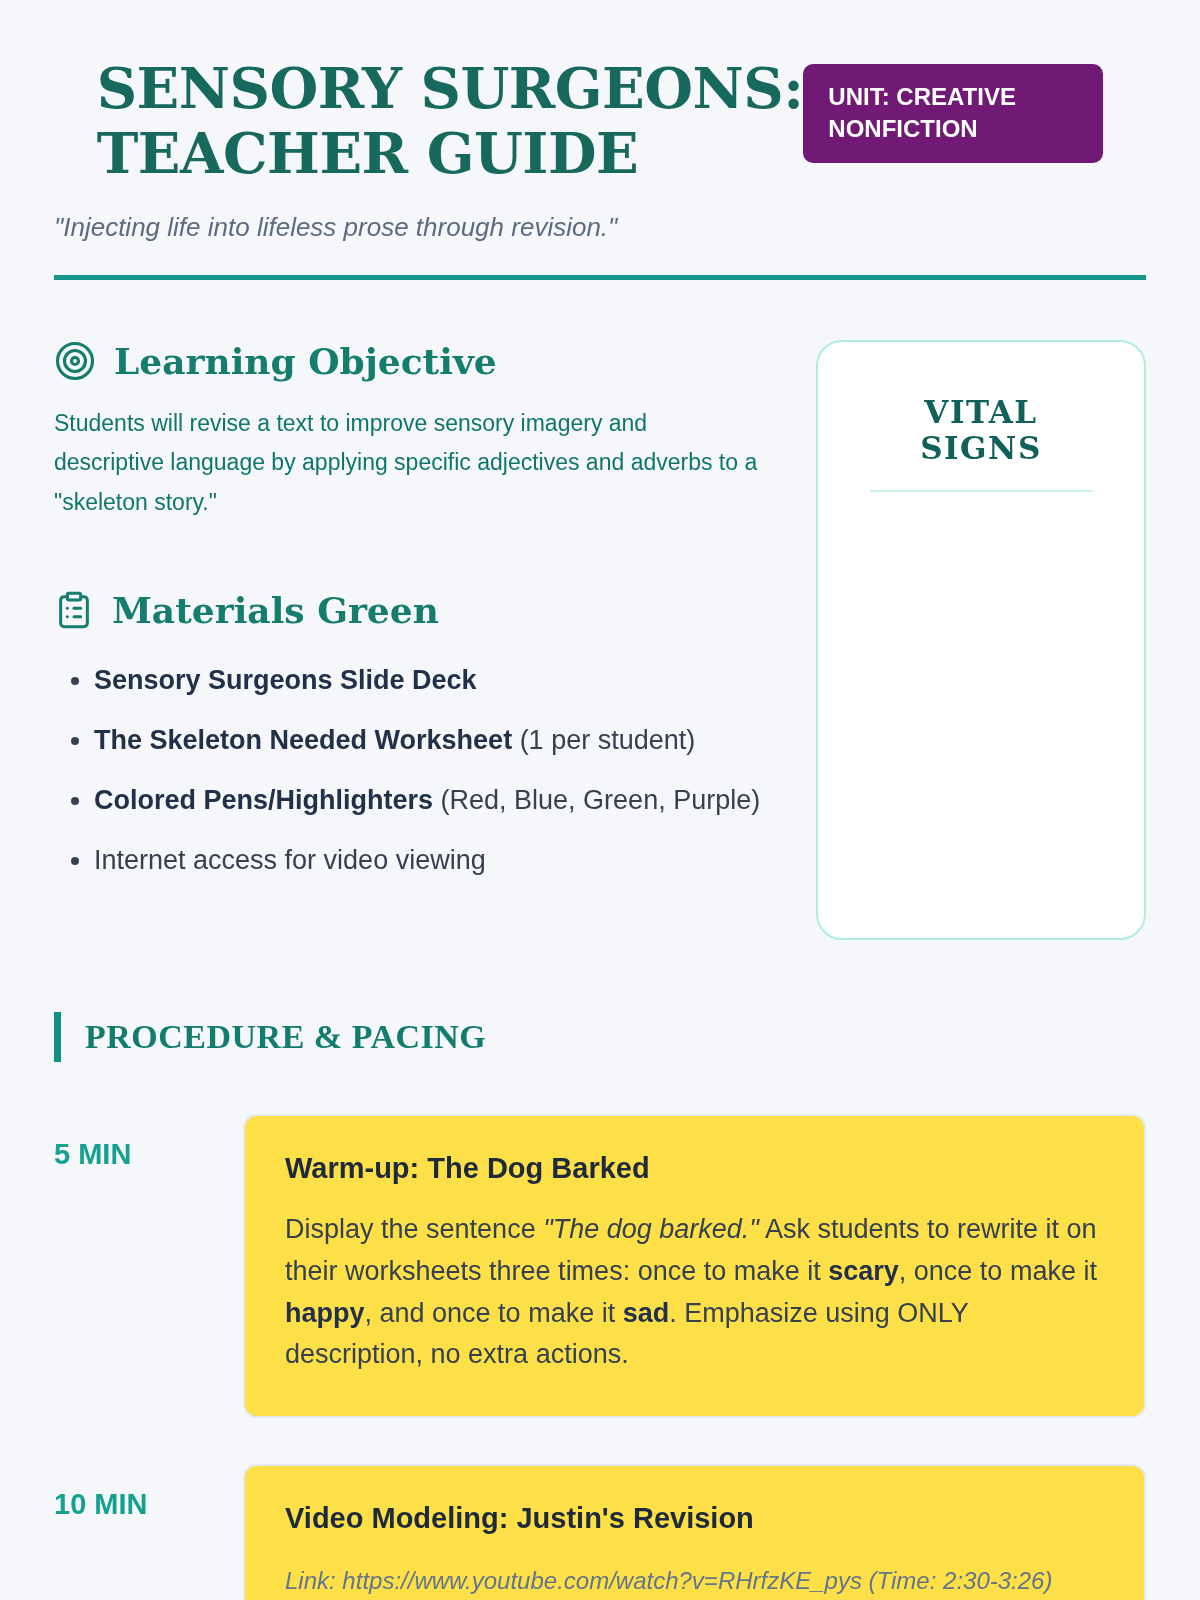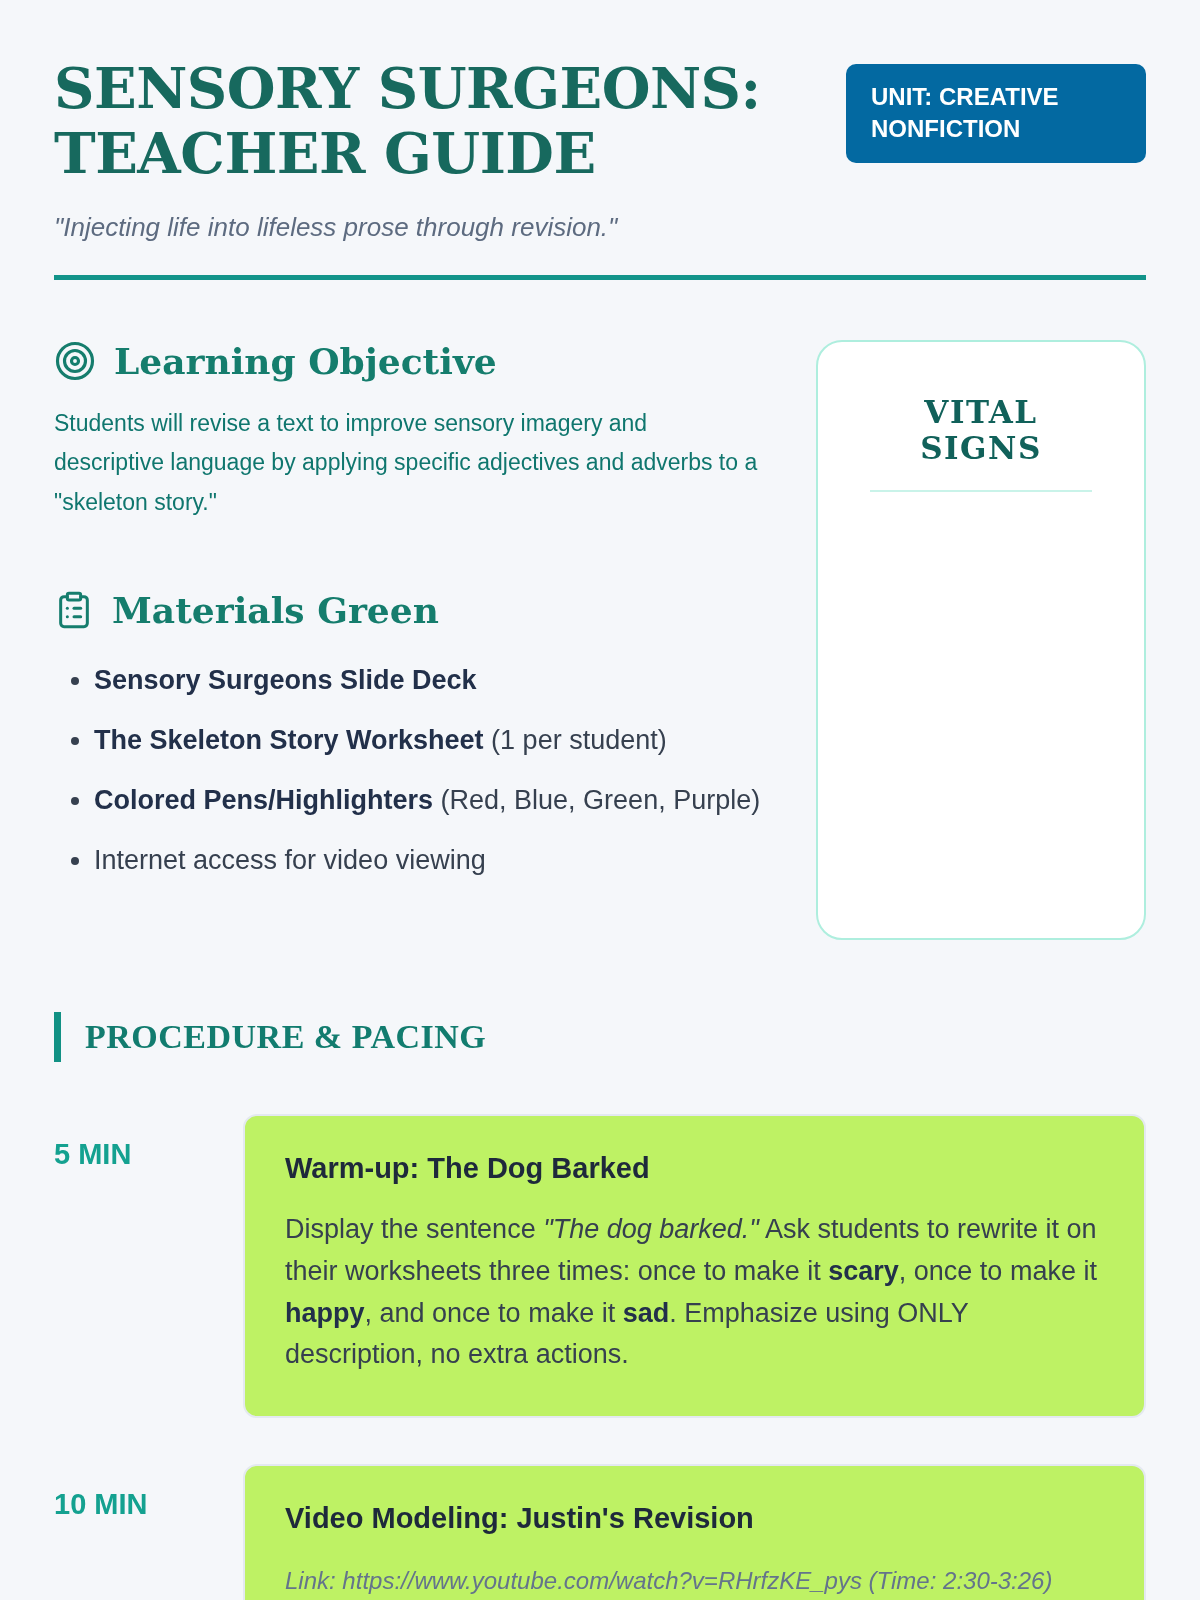--- a/index.html
+++ b/index.html
@@ -6,35 +6,35 @@
   html, body { margin: 0; padding: 0; }
   body {
     width: 1200px; height: 1600px; overflow: hidden;
     background: #f5f7fa;
     color: #36404f;
     font-family: "Liberation Sans", "DejaVu Sans", sans-serif;
   }
   .page { padding: 56px 54px 0 54px; }
 
   
-  .header-row { display: flex; justify-content: space-between; align-items: flex-start; }
+  .header-row { display: flex; justify-content: center; align-items: flex-start; }
   .doc-title {
     margin: 0;
     font-family: "DejaVu Serif", "Liberation Serif", serif;
     font-weight: 700;
     font-size: 56px;
     line-height: 1.16;
     letter-spacing: -0.5px;
     color: #17695e;
   }
   .doc-title span { display: block; }
   .unit-badge {
     margin-top: 8px;
     flex: 0 0 auto;
-    background: #0369a1;
+    background: #701a75;
     color: #ffffff;
     font-weight: 700;
     font-size: 24px;
     line-height: 1.35;
     padding: 17px 25px;
     border-radius: 10px;
     max-width: 300px;
   }
   .subtitle {
     margin: 26px 0 0 0;
@@ -118,21 +118,21 @@
     font-size: 34px;
     letter-spacing: 0.5px;
     color: #127c6f;
   }
   .steps { margin-top: 52px; }
   .step { display: grid; grid-template-columns: 189px 1fr; margin-bottom: 46px; }
   .step-duration {
     color: #14a190; font-weight: 700; font-size: 29px; padding-top: 24px;
   }
   .step-card {
-    background: #bef264;
+    background: #fde047;
     border: 2px solid #e4e9f0;
     border-radius: 14px;
     padding: 36px 40px 40px 40px;
   }
   .step-title { margin: 0; font-size: 29px; font-weight: 700; color: #1e293b; }
   .step-link { margin: 32px 0 0 0; font-size: 24px; font-style: italic; color: #64748b; }
   .step-body { margin: 24px 0 0 0; font-size: 27px; line-height: 1.55; color: #36404f; }
   .step-body .b { font-weight: 700; color: #22304a; }
   .step-body .i { font-style: italic; }
 </style>
@@ -173,21 +173,21 @@
             <path d="M16 4h2a2 2 0 0 1 2 2v14a2 2 0 0 1-2 2H6a2 2 0 0 1-2-2V6a2 2 0 0 1 2-2h2"></path>
             <path d="M12 11h4"></path>
               <path d="M12 16h4"></path>
             <path d="M8 11h.01"></path>
               <path d="M8 16h.01"></path>
           </svg>
           <span>Materials Green</span>
         </h2>
         <ul class="materials-list">
           <li><span class="b">Sensory Surgeons Slide Deck</span><span></span></li>
-          <li><span class="b">The Skeleton Story Worksheet</span><span> (1 per student)</span></li>
+          <li><span class="b">The Skeleton Needed Worksheet</span><span> (1 per student)</span></li>
           <li><span class="b">Colored Pens/Highlighters</span><span> (Red, Blue, Green, Purple)</span></li>
           <li><span class="b"></span><span>Internet access for video viewing</span></li>
         </ul>
       </section>
     </div>
 
     <aside class="vital-card">
       <h3 class="vital-title">VITAL SIGNS</h3>
       <hr class="vital-divider">
     </aside>

